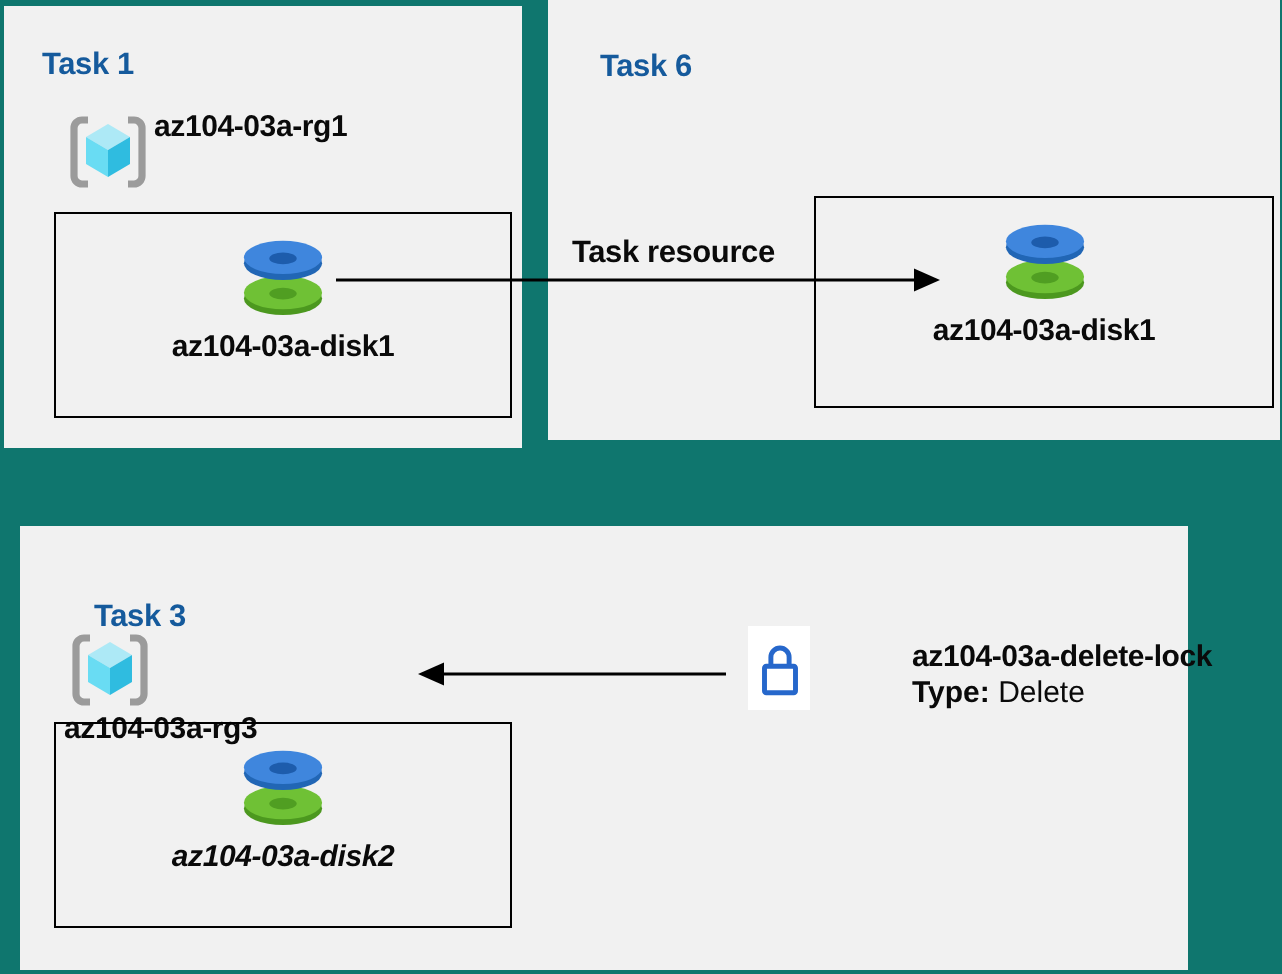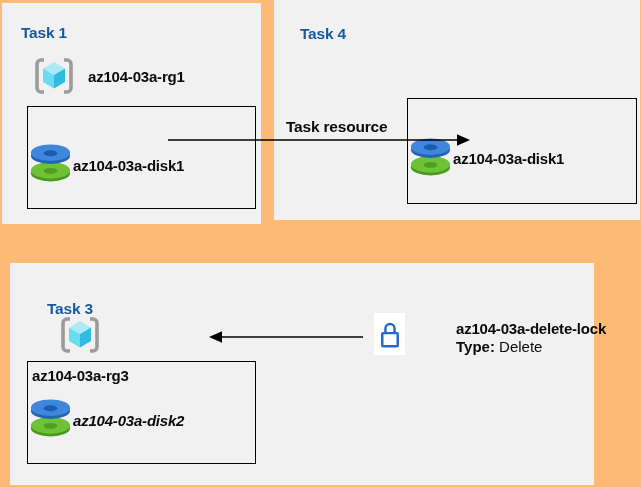--- a/index.html
+++ b/index.html
@@ -1,41 +1,41 @@
 <!DOCTYPE html>
 <html><head>
 <meta charset="utf-8">
 <style>
   html,body{margin:0;padding:0;background:#ffffff;}
   .canvas{
-    position:relative;width:641px;height:487px;background:#fdba74;
+    position:relative;width:641px;height:487px;background:#0f766e;
     font-family:"Liberation Sans","DejaVu Sans",sans-serif;
     color:#0a0a0a;overflow:hidden;
   }
   .panel{position:absolute;background:#f1f1f1;}
   #panel-task1{left:2px;top:3px;width:259px;height:221px;}
   #panel-task2{left:274px;top:0px;width:366px;height:220px;}
   #panel-task3{left:10px;top:263px;width:584px;height:222px;}
   .task-title{
     position:absolute;font-size:15.5px;font-weight:700;color:#155a9c;
     letter-spacing:-0.2px;white-space:nowrap;
   }
   #panel-task1 .task-title{left:19px;top:8px;}
   #panel-task2 .task-title{left:26px;top:12px;}
   #panel-task3 .task-title{left:22px;top:24px;margin-left:15px;}
-  .rg-row{position:absolute;display:flex;align-items:center;gap:11px;}
+  .rg-row{position:absolute;display:flex;}
   #panel-task1 .rg-row{left:29px;top:52px;}
   #panel-task2 .rg-row{left:137px;top:53px;}
   #panel-task3 .rg-row{left:22px;top:51px;flex-direction:column;}
   .rg-label,.res-label{
     font-size:15px;font-weight:700;letter-spacing:-0.2px;white-space:nowrap;
   }
   .resource-box{
     position:absolute;border:1.6px solid #000;box-sizing:border-box;
-    display:flex;flex-direction:row;align-items:center;padding-top:10px;
+    display:flex;flex-direction:column;align-items:center;padding-top:10px;
   }
   #panel-task1 .resource-box{left:25px;top:103px;width:229px;height:103px;}
   #panel-task2 .resource-box{left:133px;top:98px;width:230px;height:106px;}
   #panel-task3 .resource-box{left:17px;top:98px;width:229px;height:103px;font-style:italic;}
   .disk-icon{width:45px;height:43px;}
   .res-label{margin-top:5px;}
   .rg-icon{width:46px;height:42px;}
   .arrow-layer{position:absolute;left:0;top:0;pointer-events:none;}
   .move-label{
     position:absolute;left:286px;top:118px;font-size:15.5px;font-weight:700;
@@ -75,21 +75,21 @@
         <ellipse cx="23" cy="30.5" rx="7" ry="3" fill="#509e22"></ellipse>
         <ellipse cx="23" cy="15" rx="20" ry="8.5" fill="#2166b5"></ellipse>
         <ellipse cx="23" cy="12" rx="20" ry="8.5" fill="#3f86dd"></ellipse>
         <ellipse cx="23" cy="12.5" rx="7" ry="3" fill="#1d5cac"></ellipse>
       </svg>
       <span class="res-label">az104-03a-disk1</span>
     </div>
   </section>
 
   <section class="panel" id="panel-task2">
-    <h2 class="task-title">Task 4</h2>
+    <h2 class="task-title">Task 6</h2>
     <div class="resource-box">
       <svg class="disk-icon" viewBox="0 0 46 44">
         <ellipse cx="23" cy="33" rx="20" ry="8.5" fill="#4c981f"></ellipse>
         <ellipse cx="23" cy="30" rx="20" ry="8.5" fill="#6fc135"></ellipse>
         <ellipse cx="23" cy="30.5" rx="7" ry="3" fill="#509e22"></ellipse>
         <ellipse cx="23" cy="15" rx="20" ry="8.5" fill="#2166b5"></ellipse>
         <ellipse cx="23" cy="12" rx="20" ry="8.5" fill="#3f86dd"></ellipse>
         <ellipse cx="23" cy="12.5" rx="7" ry="3" fill="#1d5cac"></ellipse>
       </svg>
       <span class="res-label">az104-03a-disk1</span>

